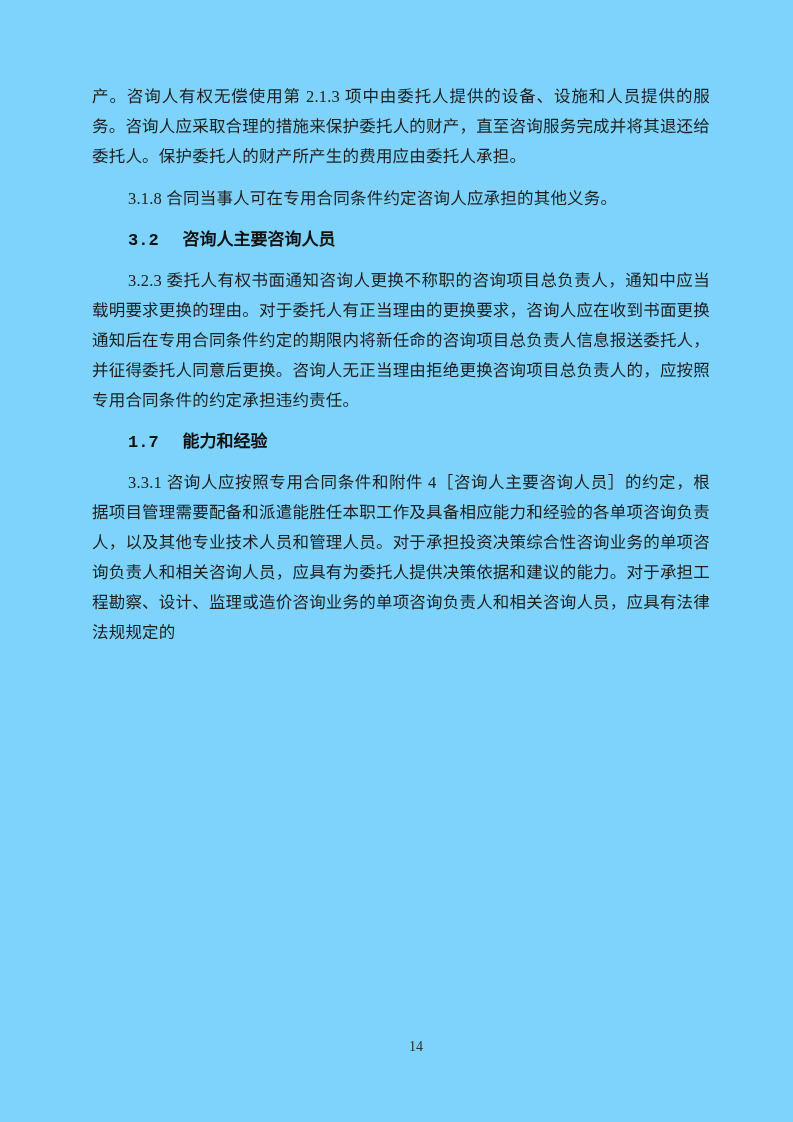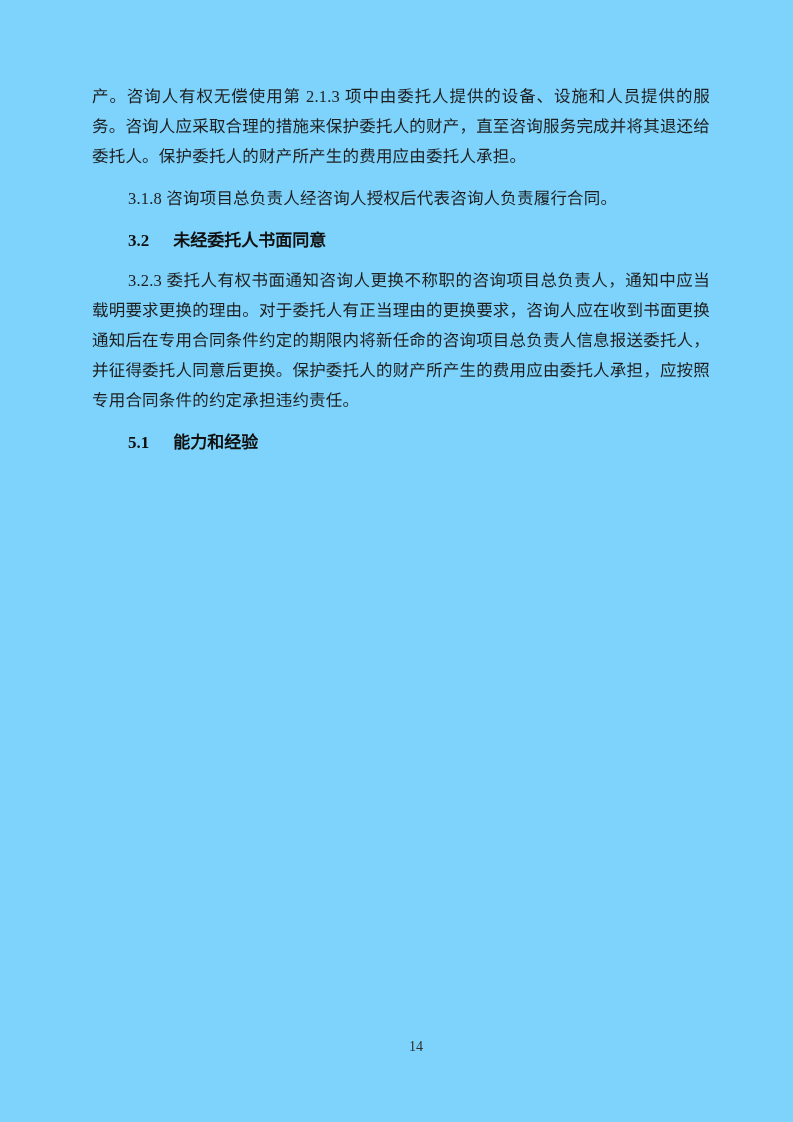--- a/index.html
+++ b/index.html
@@ -37,20 +37,21 @@
   .heading {
     margin: 10px 0 10px 0;
     padding-left: 36px;
     font-size: 17px;
     line-height: 30px;
     font-weight: bold;
     color: #111111;
     display: flex;
     gap: 24px;
     align-items: baseline;
+    font-family: Liberation Mono, monospace;
   }
   .page-footer {
     position: absolute;
     left: 0;
     right: 0;
     top: 1038px;
     text-align: center;
     font-size: 14px;
     line-height: 18px;
     color: #2e2e2e;
@@ -58,35 +59,36 @@
   }
 </style>
 </head>
 <body>
 
 <div class="page">
   <main class="content">
 
     <p class="para no-indent">产。咨询人有权无偿使用第 2.1.3 项中由委托人提供的设备、设施和人员提供的服务。咨询人应采取合理的措施来保护委托人的财产，直至咨询服务完成并将其退还给委托人。保护委托人的财产所产生的费用应由委托人承担。</p>
 
-    <p class="para">3.1.8  咨询项目总负责人经咨询人授权后代表咨询人负责履行合同。</p>
+    <p class="para">3.1.8  合同当事人可在专用合同条件约定咨询人应承担的其他义务。</p>
 
     <h2 class="heading">
       <span class="h-num">3.2</span>
-      <span class="h-title">未经委托人书面同意</span>
+      <span class="h-title">咨询人主要咨询人员</span>
     </h2>
 
 
 
-    <p class="para">3.2.3  委托人有权书面通知咨询人更换不称职的咨询项目总负责人，通知中应当载明要求更换的理由。对于委托人有正当理由的更换要求，咨询人应在收到书面更换通知后在专用合同条件约定的期限内将新任命的咨询项目总负责人信息报送委托人，并征得委托人同意后更换。保护委托人的财产所产生的费用应由委托人承担，应按照专用合同条件的约定承担违约责任。</p>
+    <p class="para">3.2.3  委托人有权书面通知咨询人更换不称职的咨询项目总负责人，通知中应当载明要求更换的理由。对于委托人有正当理由的更换要求，咨询人应在收到书面更换通知后在专用合同条件约定的期限内将新任命的咨询项目总负责人信息报送委托人，并征得委托人同意后更换。咨询人无正当理由拒绝更换咨询项目总负责人的，应按照专用合同条件的约定承担违约责任。</p>
 
     <h2 class="heading">
-      <span class="h-num">5.1</span>
+      <span class="h-num">1.7</span>
       <span class="h-title">能力和经验</span>
     </h2>
 
+    <p class="para">3.3.1  咨询人应按照专用合同条件和附件 4［咨询人主要咨询人员］的约定，根据项目管理需要配备和派遣能胜任本职工作及具备相应能力和经验的各单项咨询负责人，以及其他专业技术人员和管理人员。对于承担投资决策综合性咨询业务的单项咨询负责人和相关咨询人员，应具有为委托人提供决策依据和建议的能力。对于承担工程勘察、设计、监理或造价咨询业务的单项咨询负责人和相关咨询人员，应具有法律法规规定的</p>
 
   </main>
 
   <footer class="page-footer">
     <span>14</span>
   </footer>
 </div>
 
 </body></html>

